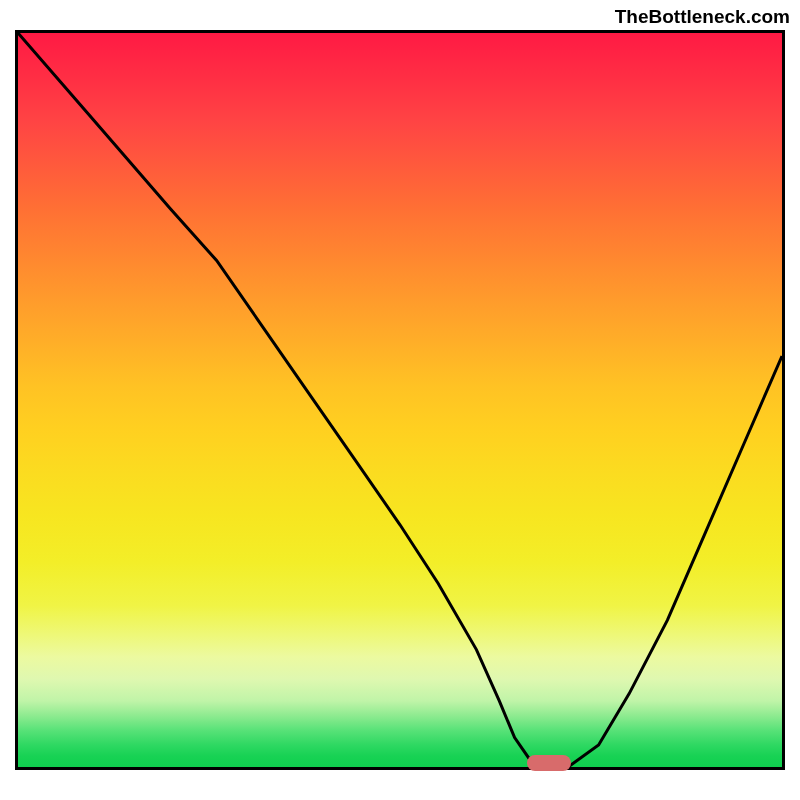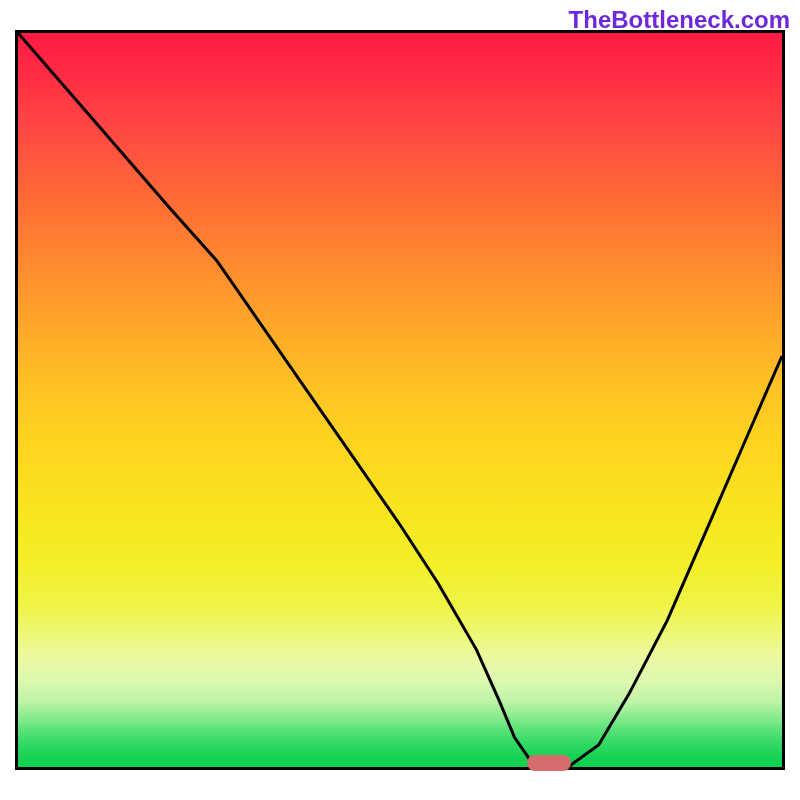--- a/index.html
+++ b/index.html
@@ -1,17 +1,17 @@
 <!DOCTYPE html>
 <html><head>
 <meta charset="utf-8">
 <style>
 body{margin:0;padding:0;width:800px;height:800px;position:relative;font-family:Arial,sans-serif}
 .container{width:800px;height:800px;position:relative;background:#fff}
-.watermark{position:absolute;top:6px;right:10px;font-size:24px;font-weight:bold;color:#6d28d9;z-index:10}
+.watermark{position:absolute;top:6px;right:10px;font-size:19px;font-weight:bold;color:#000000;z-index:10}
 .plot-area{position:absolute;left:15px;top:30px;width:770px;height:740px;border:3px solid #000;box-sizing:border-box}
 .gradient-bg{position:absolute;left:0;top:0;width:100%;height:100%;background:linear-gradient(to bottom,
 #ff1a44 0%,
 #ff2e44 6%,
 #ff4444 12%,
 #ff5a3c 18%,
 #ff7034 24%,
 #ff8530 30%,
 #ff9a2c 36%,
 #ffae28 42%,

